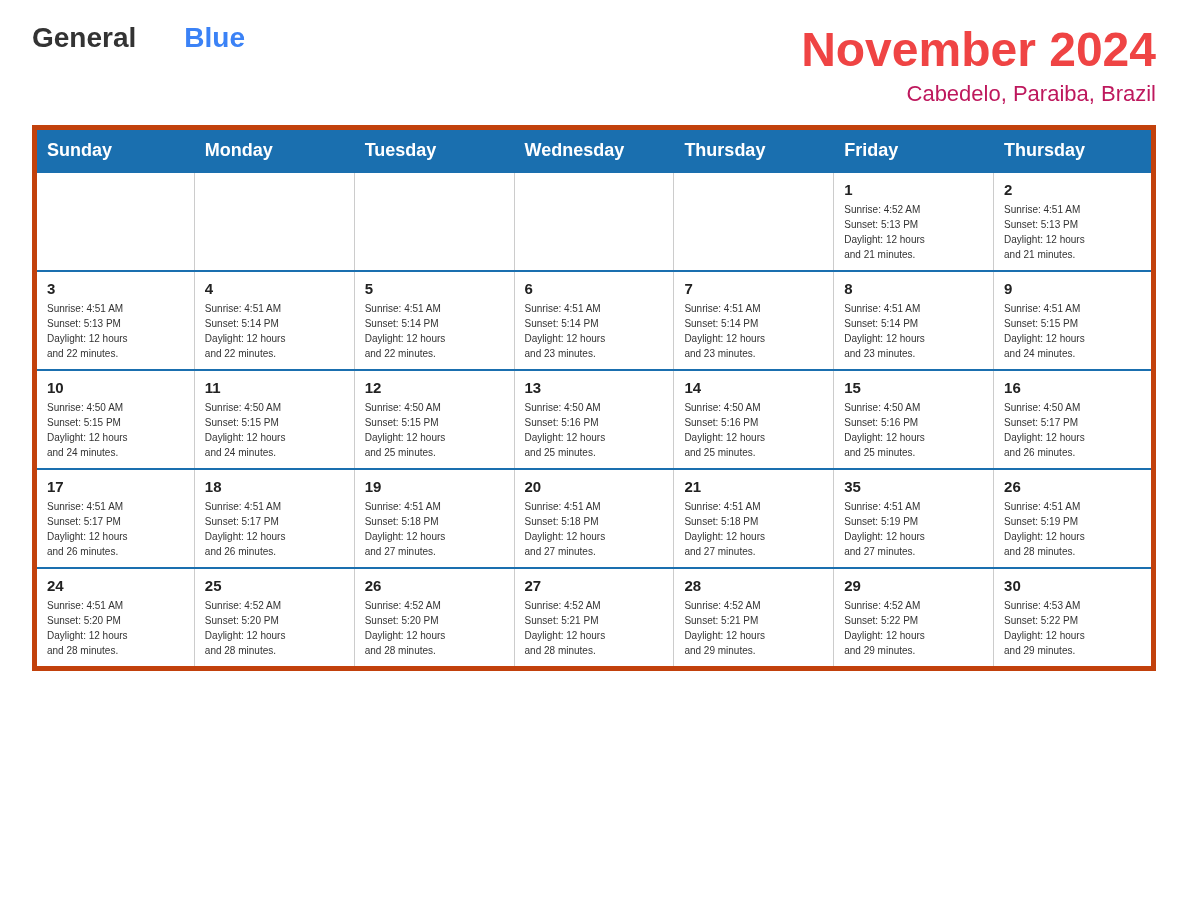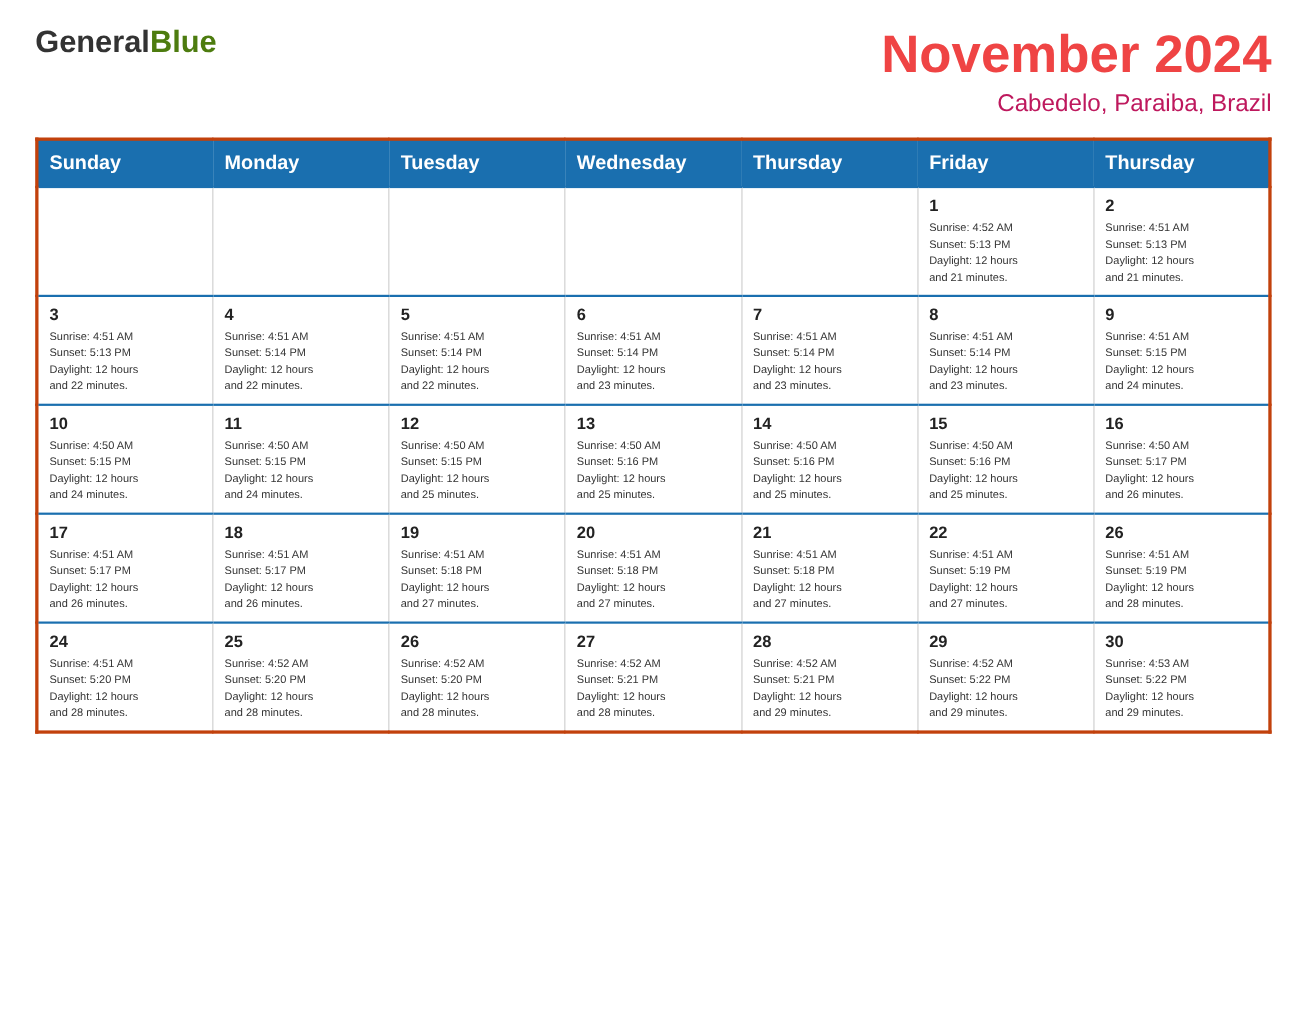--- a/index.html
+++ b/index.html
@@ -23,44 +23,45 @@
     }
     .logo-general {
       font-size: 28px;
       font-weight: bold;
       color: #333;
       line-height: 1;
     }
     .logo-blue {
       font-size: 28px;
       font-weight: bold;
-      color: #4d7c0f;
+      color: #3b82f6;
       line-height: 1;
       display: flex;
       align-items: center;
       gap: 4px;
+      margin-left: 48px;
     }
     .title-section {
       text-align: right;
     }
     .month-title {
       font-size: 48px;
       font-weight: bold;
       color: #ef4444;
       line-height: 1.1;
     }
     .location {
       font-size: 22px;
       color: #be185d;
       margin-top: 4px;
     }
     .calendar {
       width: 100%;
       border-collapse: collapse;
-      border: 3px solid #c2410c;
+      border: 5px solid #c2410c;
     }
     .calendar th {
       background-color: #1a6faf;
       color: #fff;
       font-size: 18px;
       font-weight: bold;
       text-align: left;
       padding: 10px 10px;
       border: 1px solid #1a6faf;
     }
@@ -212,21 +213,21 @@
         </td>
         <td>
           <span class="day-number">20</span>
           <div class="day-info">Sunrise: 4:51 AM<br>Sunset: 5:18 PM<br>Daylight: 12 hours<br>and 27 minutes.</div>
         </td>
         <td>
           <span class="day-number">21</span>
           <div class="day-info">Sunrise: 4:51 AM<br>Sunset: 5:18 PM<br>Daylight: 12 hours<br>and 27 minutes.</div>
         </td>
         <td>
-          <span class="day-number">22</span>
+          <span class="day-number">35</span>
           <div class="day-info">Sunrise: 4:51 AM<br>Sunset: 5:19 PM<br>Daylight: 12 hours<br>and 27 minutes.</div>
         </td>
         <td>
           <span class="day-number">26</span>
           <div class="day-info">Sunrise: 4:51 AM<br>Sunset: 5:19 PM<br>Daylight: 12 hours<br>and 28 minutes.</div>
         </td>
       </tr>
       <tr class="week-row">
         <td>
           <span class="day-number">24</span>

